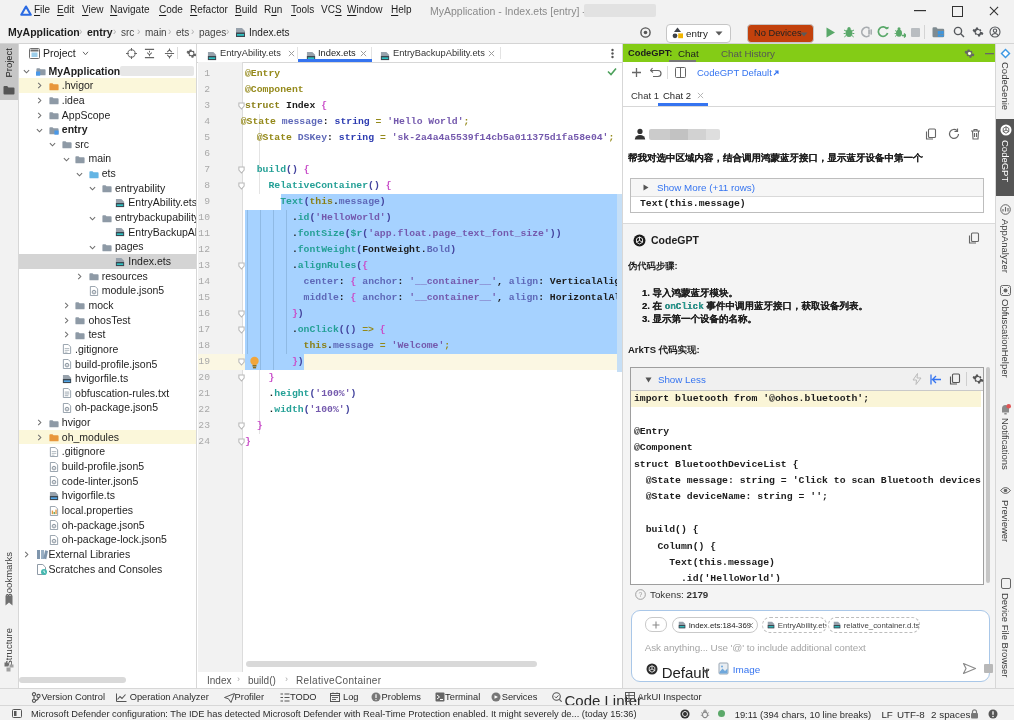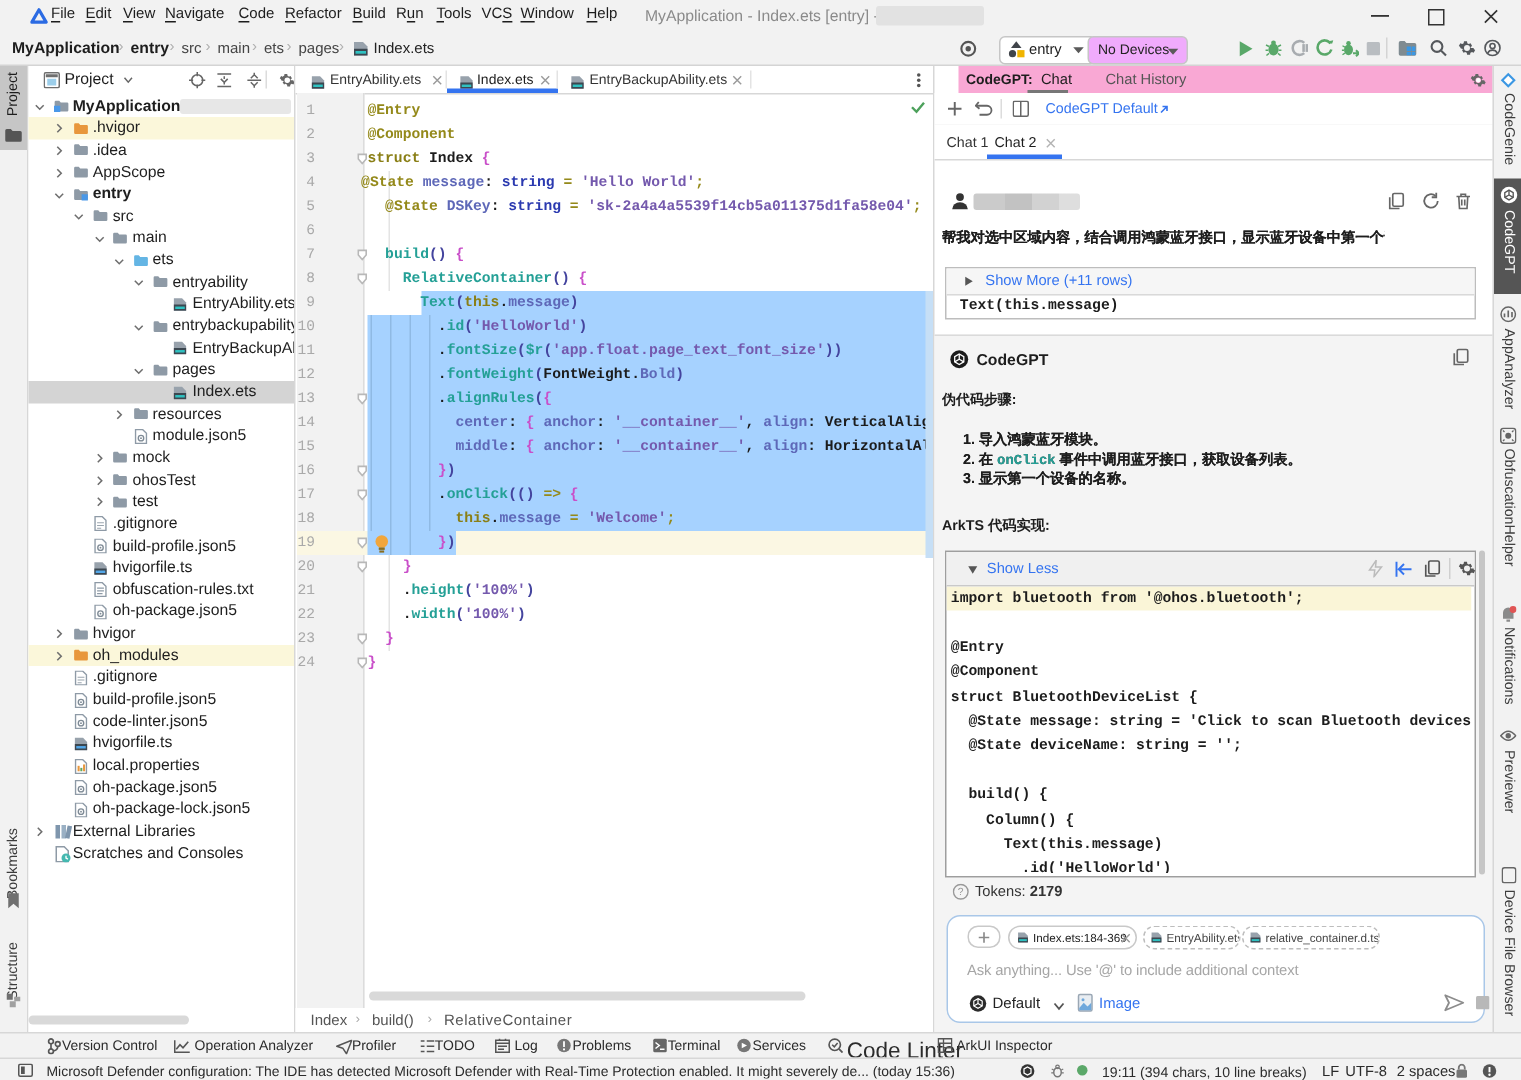--- a/index.html
+++ b/index.html
@@ -91,21 +91,21 @@
     <svg class="a" style="left:5px;top:2.5px" width="12" height="12" viewBox="0 0 12 12">
           <path d="M5.5 0.5 L9 5 L2 5 Z" fill="#40444A"></path>
           <circle cx="3" cy="8.8" r="2.4" fill="#40444A"></circle>
           <rect x="6.2" y="6.4" width="4.8" height="4.8" fill="#F0B400"></rect>
         </svg>
     <span class="a" style="left:19px;top:3px;font-size:9.8px;color:#222">entry</span>
     <svg class="a" style="left:48px;top:6.5px" width="8" height="5" viewBox="0 0 8 5">
           <path d="M0.5 0.5 L7.5 0.5 L4 4.5 Z" fill="#5a5a5a"></path>
         </svg>
   </div>
-  <div class="a" style="left:725px;top:1.5px;width:65px;height:17px;background:#f0abfc;border:1px solid #C6C6C6;border-radius:4px">
+  <div class="a" style="left:747px;top:1.5px;width:65px;height:17px;background:#c2410c;border:1px solid #C6C6C6;border-radius:4px">
     <span class="a" style="left:6px;top:3.5px;font-size:9.3px;color:#222">No Devices</span>
     <svg class="a" style="left:52px;top:7px" width="8" height="5" viewBox="0 0 8 5">
           <path d="M0.5 0.5 L7.5 0.5 L4 4.5 Z" fill="#5a5a5a"></path>
         </svg>
   </div>
   <svg class="a" style="left:825px;top:5px" width="11" height="11" viewBox="0 0 11 11">
         <path d="M1.5 0.5 L10 5.5 L1.5 10.5 Z" fill="#59A869"></path>
       </svg>
   <svg class="a" style="left:843px;top:4px" width="12" height="12" viewBox="0 0 12 12">
         <ellipse cx="6" cy="7" rx="3.4" ry="4" fill="#59A869"></ellipse>
@@ -703,21 +703,21 @@
 <div class="a" style="left:0;top:628px;width:426px;height:16px;background:#fff">
         <span class="a" style="left:10px;top:2.5px;font-size:10px;color:#555">Index</span>
         <span class="a" style="left:40px;top:2px;font-size:9px;color:#aaa">›</span>
         <span class="a" style="left:51px;top:2.5px;font-size:10px;color:#555">build()</span>
         <span class="a" style="left:88px;top:2px;font-size:9px;color:#aaa">›</span>
         <span class="a" style="left:99px;top:2.5px;font-size:10px;letter-spacing:0.35px;color:#555">RelativeContainer</span>
       </div>
 </div>
 
 <div class="a" id="gpt">
-<div class="a" style="left:16px;top:0;width:373px;height:18px;background:#f9a8d4;border-bottom:3px solid #a3a3a3">
+<div class="a" style="left:0;top:0;width:373px;height:18px;background:#84cc16;border-bottom:3px solid #a3a3a3">
         <span class="a" style="left:5px;top:4px;font-size:9.3px;font-weight:bold;color:#1d1d1d">CodeGPT:</span>
         <span class="a" style="left:55px;top:4px;font-size:9.8px;color:#1d1d1d">Chat</span>
         <div class="a" style="left:46px;top:15.5px;width:27px;height:2px;background:#777"></div>
         <span class="a" style="left:98px;top:4px;font-size:9.8px;color:#555">Chat History</span>
         <svg class="a" style="left:341px;top:3.5px" width="11" height="11" viewBox="0 0 24 24">
           <path fill="#666" d="M12 8a4 4 0 1 0 0 8 4 4 0 0 0 0-8zm9 4a7 7 0 0 1-.1 1.2l2 1.6-2 3.4-2.4-1a7 7 0 0 1-2 1.2l-.4 2.6h-4l-.4-2.6a7 7 0 0 1-2-1.2l-2.4 1-2-3.4 2-1.6A7 7 0 0 1 3 12a7 7 0 0 1 .1-1.2l-2-1.6 2-3.4 2.4 1a7 7 0 0 1 2-1.2L8 3h4l.4 2.6a7 7 0 0 1 2 1.2l2.4-1 2 3.4-2 1.6c.1.4.2.8.2 1.2z"></path>
           <circle cx="12" cy="12" r="3.2" fill="#fff"></circle>
         </svg>
         <svg class="a" style="left:362px;top:8.5px" width="9" height="2">
           <rect width="9" height="1.3" fill="#666"></rect>
@@ -870,21 +870,21 @@
           <span class="a" style="left:15px;top:3px;font-size:7.8px;color:#444">relative_container.d.ts</span>
         </div>
         <span class="a" style="left:13px;top:31px;font-size:9.9px;color:#A6A6A6;letter-spacing:-0.1px">Ask anything... Use '@' to include additional context</span>
         <svg class="a" style="left:14px;top:52px" width="12" height="12" viewBox="0 0 24 24">
           <circle cx="12" cy="12" r="11" fill="#2b2b2b"></circle>
           <g stroke="#fff" stroke-width="1.6" fill="none">
             <path d="M12 5.5 L17.6 8.75 L17.6 15.25 L12 18.5 L6.4 15.25 L6.4 8.75 Z"></path>
             <path d="M12 5.5 L12 12 M17.6 15.25 L12 12 M6.4 15.25 L12 12"></path>
           </g>
         </svg>
-        <span class="a" style="left:30px;top:53px;font-size:10px;color:#222">Default</span>
+        <span class="a" style="left:30px;top:53px;font-size:15px;color:#222">Default</span>
         <svg class="a" style="left:70px;top:57px" width="8" height="6" viewBox="0 0 8 6">
           <path d="M1 1 L4 4.5 L7 1" fill="none" stroke="#555" stroke-width="1.2"></path>
         </svg>
         <svg class="a" style="left:86px;top:51px" width="11" height="13" viewBox="0 0 11 13">
           <rect x="1" y="1" width="9" height="11" rx="1" fill="#E8EDF2" stroke="#9AA7B4"></rect>
           <circle cx="4" cy="4.5" r="1" fill="#6FA8DC"></circle>
           <path d="M1.5 10 L4.5 6.5 L7 9 L9.5 6.5 L9.5 11.5 L1.5 11.5 Z" fill="#6FA8DC"></path>
         </svg>
         <span class="a blue" style="left:101px;top:53px;font-size:9.9px">Image</span>
         <svg class="a" style="left:330px;top:51px" width="15" height="13" viewBox="0 0 15 13">

